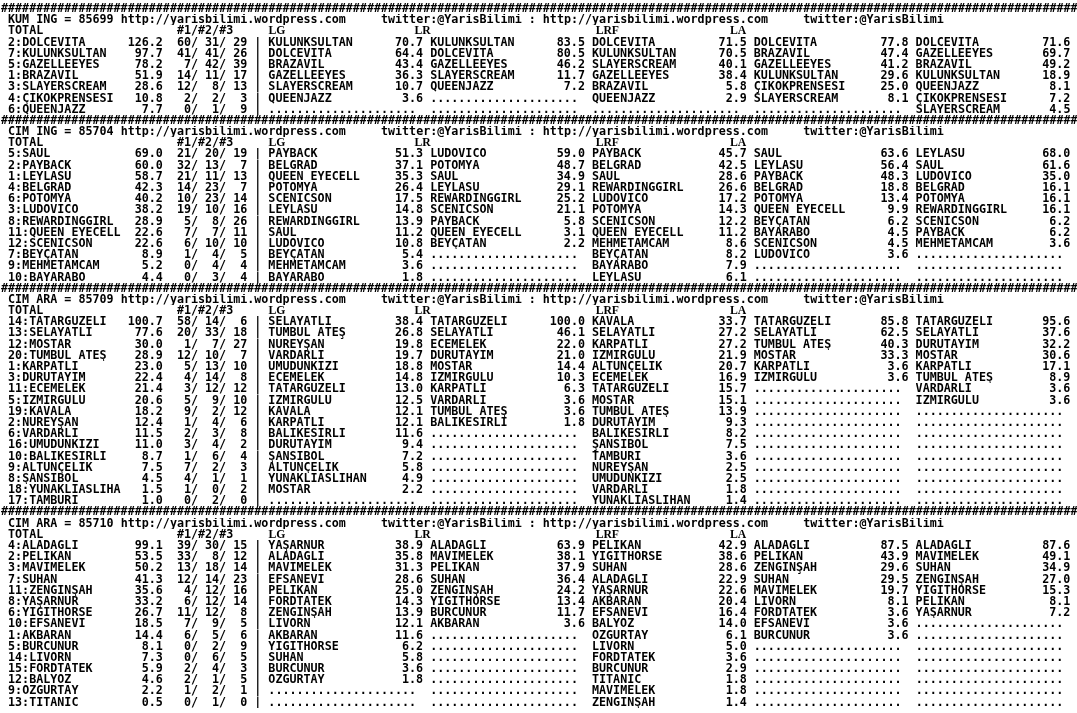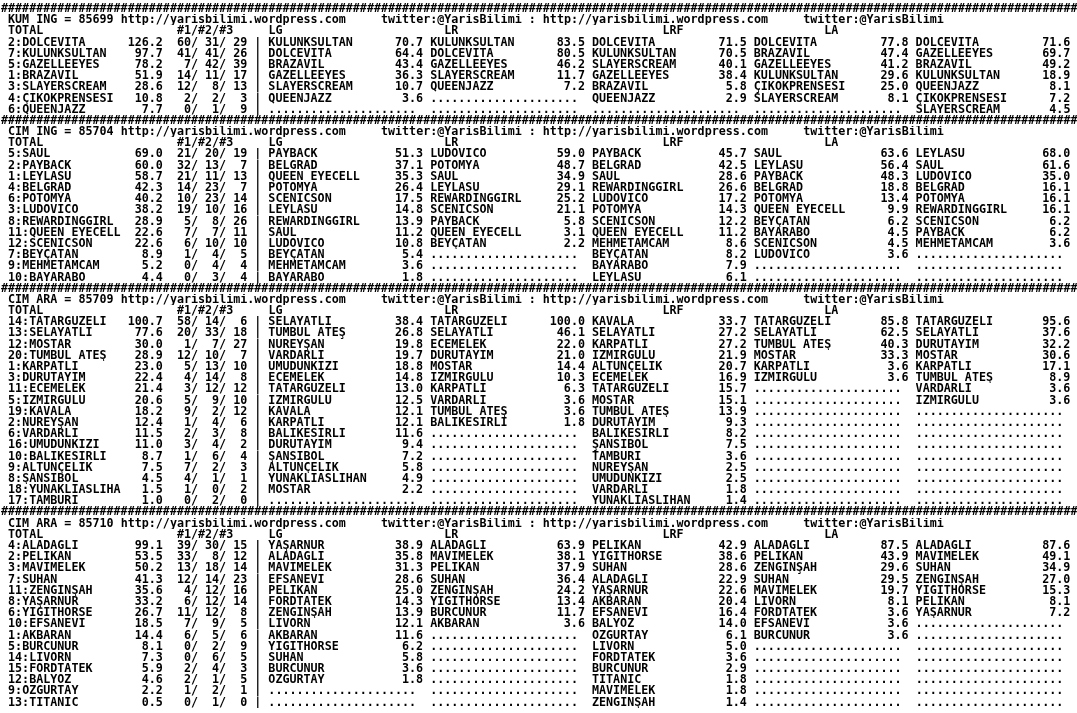--- a/index.html
+++ b/index.html
@@ -21,18 +21,18 @@
   .w-t1{width:2ch;flex:none;text-align:right;}
   .w-sl{width:1ch;flex:none;}
   .w-t2{width:3ch;flex:none;text-align:right;}
   .w-t3{width:3ch;flex:none;text-align:right;}
   .w-pipe{width:3ch;flex:none;text-align:center;}
   .w-gname{width:17ch;flex:none;overflow:hidden;}
   .w-gval{width:5ch;flex:none;text-align:right;}
   .w-group{width:23ch;flex:none;overflow:hidden;}
   .w-thdr{width:24ch;flex:none;}
   .w-trip{width:10ch;flex:none;}
-  .ghdr{box-sizing:border-box;}
+  .ghdr{box-sizing:border-box;font-family:Liberation Serif, serif;}
 </style>
 </head>
 <body>
 
 <div id="screen"><div><div class="line hashline"><span>#########################################################################################################################################################</span></div><div class="line"><span class="sp1"></span><span>KUM ING</span><span class="sp1"></span><span>=</span><span class="sp1"></span><span>85699</span><span class="sp1"></span><span>http://yarisbilimi.wordpress.com</span><span class="sp5"></span><span>twitter:@YarisBilimi</span><span class="sp1"></span><span>:</span><span class="sp1"></span><span>http://yarisbilimi.wordpress.com</span><span class="sp5"></span><span>twitter:@YarisBilimi</span></div><div class="line"><span class="w1"></span><span class="w-thdr">TOTAL</span><span class="w-trip">#1/#2/#3</span><span class="w-pipe"></span><span class="w-group ghdr" style="padding-left: 0ch; width: 23ch;">LG</span><span class="w-group ghdr" style="padding-left: 2ch; width: 21ch;">LR</span><span class="w-group ghdr" style="padding-left: 12ch; width: 11ch;">LD</span><span class="w-group ghdr" style="padding-left: 0ch; width: 23ch;">LRF</span><span class="w-group ghdr" style="padding-left: 0ch; width: 23ch;">LA</span></div><div class="line"><span class="w1"></span><span class="w-aname"><span>2</span><span>:</span><span>DOLCEVITA</span></span><span class="w-aval">126.2</span><span class="w2"></span><span class="w-t1">60</span><span class="w-sl">/</span><span class="w-t2">31</span><span class="w-sl">/</span><span class="w-t3">29</span><span class="w-pipe">|</span><span class="w-gname">KÜLÜNKSULTAN</span><span class="w-gval">70.7</span><span class="w1"></span><span class="w-gname">KÜLÜNKSULTAN</span><span class="w-gval">83.5</span><span class="w1"></span><span class="w-gname">DOLCEVITA</span><span class="w-gval">71.5</span><span class="w1"></span><span class="w-gname">DOLCEVITA</span><span class="w-gval">77.8</span><span class="w1"></span><span class="w-gname">DOLCEVITA</span><span class="w-gval">71.6</span><span class="w1"></span></div><div class="line"><span class="w1"></span><span class="w-aname"><span>7</span><span>:</span><span>KÜLÜNKSULTAN</span></span><span class="w-aval">97.7</span><span class="w2"></span><span class="w-t1">41</span><span class="w-sl">/</span><span class="w-t2">41</span><span class="w-sl">/</span><span class="w-t3">26</span><span class="w-pipe">|</span><span class="w-gname">DOLCEVITA</span><span class="w-gval">64.4</span><span class="w1"></span><span class="w-gname">DOLCEVITA</span><span class="w-gval">80.5</span><span class="w1"></span><span class="w-gname">KÜLÜNKSULTAN</span><span class="w-gval">70.5</span><span class="w1"></span><span class="w-gname">BRAZAVIL</span><span class="w-gval">47.4</span><span class="w1"></span><span class="w-gname">GAZELLEEYES</span><span class="w-gval">69.7</span><span class="w1"></span></div><div class="line"><span class="w1"></span><span class="w-aname"><span>5</span><span>:</span><span>GAZELLEEYES</span></span><span class="w-aval">78.2</span><span class="w2"></span><span class="w-t1">7</span><span class="w-sl">/</span><span class="w-t2">42</span><span class="w-sl">/</span><span class="w-t3">39</span><span class="w-pipe">|</span><span class="w-gname">BRAZAVIL</span><span class="w-gval">43.4</span><span class="w1"></span><span class="w-gname">GAZELLEEYES</span><span class="w-gval">46.2</span><span class="w1"></span><span class="w-gname">SLAYERSCREAM</span><span class="w-gval">40.1</span><span class="w1"></span><span class="w-gname">GAZELLEEYES</span><span class="w-gval">41.2</span><span class="w1"></span><span class="w-gname">BRAZAVIL</span><span class="w-gval">49.2</span><span class="w1"></span></div><div class="line"><span class="w1"></span><span class="w-aname"><span>1</span><span>:</span><span>BRAZAVIL</span></span><span class="w-aval">51.9</span><span class="w2"></span><span class="w-t1">14</span><span class="w-sl">/</span><span class="w-t2">11</span><span class="w-sl">/</span><span class="w-t3">17</span><span class="w-pipe">|</span><span class="w-gname">GAZELLEEYES</span><span class="w-gval">36.3</span><span class="w1"></span><span class="w-gname">SLAYERSCREAM</span><span class="w-gval">11.7</span><span class="w1"></span><span class="w-gname">GAZELLEEYES</span><span class="w-gval">38.4</span><span class="w1"></span><span class="w-gname">KÜLÜNKSULTAN</span><span class="w-gval">29.6</span><span class="w1"></span><span class="w-gname">KÜLÜNKSULTAN</span><span class="w-gval">18.9</span><span class="w1"></span></div><div class="line"><span class="w1"></span><span class="w-aname"><span>3</span><span>:</span><span>SLAYERSCREAM</span></span><span class="w-aval">28.6</span><span class="w2"></span><span class="w-t1">12</span><span class="w-sl">/</span><span class="w-t2">8</span><span class="w-sl">/</span><span class="w-t3">13</span><span class="w-pipe">|</span><span class="w-gname">SLAYERSCREAM</span><span class="w-gval">10.7</span><span class="w1"></span><span class="w-gname">QUEENJAZZ</span><span class="w-gval">7.2</span><span class="w1"></span><span class="w-gname">BRAZAVIL</span><span class="w-gval">5.8</span><span class="w1"></span><span class="w-gname">ÇİKOKPRENSESİ</span><span class="w-gval">25.0</span><span class="w1"></span><span class="w-gname">QUEENJAZZ</span><span class="w-gval">8.1</span><span class="w1"></span></div><div class="line"><span class="w1"></span><span class="w-aname"><span>4</span><span>:</span><span>ÇİKOKPRENSESİ</span></span><span class="w-aval">10.8</span><span class="w2"></span><span class="w-t1">2</span><span class="w-sl">/</span><span class="w-t2">2</span><span class="w-sl">/</span><span class="w-t3">3</span><span class="w-pipe">|</span><span class="w-gname">QUEENJAZZ</span><span class="w-gval">3.6</span><span class="w1"></span><span class="w-group">.....................  </span><span class="w-gname">QUEENJAZZ</span><span class="w-gval">2.9</span><span class="w1"></span><span class="w-gname">SLAYERSCREAM</span><span class="w-gval">8.1</span><span class="w1"></span><span class="w-gname">ÇİKOKPRENSESİ</span><span class="w-gval">7.2</span><span class="w1"></span></div><div class="line"><span class="w1"></span><span class="w-aname"><span>6</span><span>:</span><span>QUEENJAZZ</span></span><span class="w-aval">7.7</span><span class="w2"></span><span class="w-t1">0</span><span class="w-sl">/</span><span class="w-t2">1</span><span class="w-sl">/</span><span class="w-t3">9</span><span class="w-pipe">|</span><span class="w-group">.....................  </span><span class="w-group">.....................  </span><span class="w-group">.....................  </span><span class="w-group">.....................  </span><span class="w-gname">SLAYERSCREAM</span><span class="w-gval">4.5</span><span class="w1"></span></div></div><div><div class="line hashline"><span>#########################################################################################################################################################</span></div><div class="line"><span class="sp1"></span><span>CIM ING</span><span class="sp1"></span><span>=</span><span class="sp1"></span><span>85704</span><span class="sp1"></span><span>http://yarisbilimi.wordpress.com</span><span class="sp5"></span><span>twitter:@YarisBilimi</span><span class="sp1"></span><span>:</span><span class="sp1"></span><span>http://yarisbilimi.wordpress.com</span><span class="sp5"></span><span>twitter:@YarisBilimi</span></div><div class="line"><span class="w1"></span><span class="w-thdr">TOTAL</span><span class="w-trip">#1/#2/#3</span><span class="w-pipe"></span><span class="w-group ghdr" style="padding-left: 0ch; width: 23ch;">LG</span><span class="w-group ghdr" style="padding-left: 2ch; width: 21ch;">LR</span><span class="w-group ghdr" style="padding-left: 12ch; width: 11ch;">LD</span><span class="w-group ghdr" style="padding-left: 0ch; width: 23ch;">LRF</span><span class="w-group ghdr" style="padding-left: 0ch; width: 23ch;">LA</span></div><div class="line"><span class="w1"></span><span class="w-aname"><span>5</span><span>:</span><span>SAUL</span></span><span class="w-aval">69.0</span><span class="w2"></span><span class="w-t1">21</span><span class="w-sl">/</span><span class="w-t2">20</span><span class="w-sl">/</span><span class="w-t3">19</span><span class="w-pipe">|</span><span class="w-gname">PAYBACK</span><span class="w-gval">51.3</span><span class="w1"></span><span class="w-gname">LUDOVICO</span><span class="w-gval">59.0</span><span class="w1"></span><span class="w-gname">PAYBACK</span><span class="w-gval">45.7</span><span class="w1"></span><span class="w-gname">SAUL</span><span class="w-gval">63.6</span><span class="w1"></span><span class="w-gname">LEYLASU</span><span class="w-gval">68.0</span><span class="w1"></span></div><div class="line"><span class="w1"></span><span class="w-aname"><span>2</span><span>:</span><span>PAYBACK</span></span><span class="w-aval">60.0</span><span class="w2"></span><span class="w-t1">32</span><span class="w-sl">/</span><span class="w-t2">13</span><span class="w-sl">/</span><span class="w-t3">7</span><span class="w-pipe">|</span><span class="w-gname">BELGRAD</span><span class="w-gval">37.1</span><span class="w1"></span><span class="w-gname">POTOMYA</span><span class="w-gval">48.7</span><span class="w1"></span><span class="w-gname">BELGRAD</span><span class="w-gval">42.5</span><span class="w1"></span><span class="w-gname">LEYLASU</span><span class="w-gval">56.4</span><span class="w1"></span><span class="w-gname">SAUL</span><span class="w-gval">61.6</span><span class="w1"></span></div><div class="line"><span class="w1"></span><span class="w-aname"><span>1</span><span>:</span><span>LEYLASU</span></span><span class="w-aval">58.7</span><span class="w2"></span><span class="w-t1">21</span><span class="w-sl">/</span><span class="w-t2">11</span><span class="w-sl">/</span><span class="w-t3">13</span><span class="w-pipe">|</span><span class="w-gname">QUEEN EYECELL</span><span class="w-gval">35.3</span><span class="w1"></span><span class="w-gname">SAUL</span><span class="w-gval">34.9</span><span class="w1"></span><span class="w-gname">SAUL</span><span class="w-gval">28.6</span><span class="w1"></span><span class="w-gname">PAYBACK</span><span class="w-gval">48.3</span><span class="w1"></span><span class="w-gname">LUDOVICO</span><span class="w-gval">35.0</span><span class="w1"></span></div><div class="line"><span class="w1"></span><span class="w-aname"><span>4</span><span>:</span><span>BELGRAD</span></span><span class="w-aval">42.3</span><span class="w2"></span><span class="w-t1">14</span><span class="w-sl">/</span><span class="w-t2">23</span><span class="w-sl">/</span><span class="w-t3">7</span><span class="w-pipe">|</span><span class="w-gname">POTOMYA</span><span class="w-gval">26.4</span><span class="w1"></span><span class="w-gname">LEYLASU</span><span class="w-gval">29.1</span><span class="w1"></span><span class="w-gname">REWARDINGGIRL</span><span class="w-gval">26.6</span><span class="w1"></span><span class="w-gname">BELGRAD</span><span class="w-gval">18.8</span><span class="w1"></span><span class="w-gname">BELGRAD</span><span class="w-gval">16.1</span><span class="w1"></span></div><div class="line"><span class="w1"></span><span class="w-aname"><span>6</span><span>:</span><span>POTOMYA</span></span><span class="w-aval">40.2</span><span class="w2"></span><span class="w-t1">10</span><span class="w-sl">/</span><span class="w-t2">23</span><span class="w-sl">/</span><span class="w-t3">14</span><span class="w-pipe">|</span><span class="w-gname">SCENICSON</span><span class="w-gval">17.5</span><span class="w1"></span><span class="w-gname">REWARDINGGIRL</span><span class="w-gval">25.2</span><span class="w1"></span><span class="w-gname">LUDOVICO</span><span class="w-gval">17.2</span><span class="w1"></span><span class="w-gname">POTOMYA</span><span class="w-gval">13.4</span><span class="w1"></span><span class="w-gname">POTOMYA</span><span class="w-gval">16.1</span><span class="w1"></span></div><div class="line"><span class="w1"></span><span class="w-aname"><span>3</span><span>:</span><span>LUDOVICO</span></span><span class="w-aval">38.2</span><span class="w2"></span><span class="w-t1">19</span><span class="w-sl">/</span><span class="w-t2">10</span><span class="w-sl">/</span><span class="w-t3">16</span><span class="w-pipe">|</span><span class="w-gname">LEYLASU</span><span class="w-gval">14.8</span><span class="w1"></span><span class="w-gname">SCENICSON</span><span class="w-gval">21.1</span><span class="w1"></span><span class="w-gname">POTOMYA</span><span class="w-gval">14.3</span><span class="w1"></span><span class="w-gname">QUEEN EYECELL</span><span class="w-gval">9.9</span><span class="w1"></span><span class="w-gname">REWARDINGGIRL</span><span class="w-gval">16.1</span><span class="w1"></span></div><div class="line"><span class="w1"></span><span class="w-aname"><span>8</span><span>:</span><span>REWARDINGGIRL</span></span><span class="w-aval">28.9</span><span class="w2"></span><span class="w-t1">5</span><span class="w-sl">/</span><span class="w-t2">8</span><span class="w-sl">/</span><span class="w-t3">26</span><span class="w-pipe">|</span><span class="w-gname">REWARDINGGIRL</span><span class="w-gval">13.9</span><span class="w1"></span><span class="w-gname">PAYBACK</span><span class="w-gval">5.8</span><span class="w1"></span><span class="w-gname">SCENICSON</span><span class="w-gval">12.2</span><span class="w1"></span><span class="w-gname">BEYÇATAN</span><span class="w-gval">6.2</span><span class="w1"></span><span class="w-gname">SCENICSON</span><span class="w-gval">6.2</span><span class="w1"></span></div><div class="line"><span class="w1"></span><span class="w-aname"><span>11</span><span>:</span><span>QUEEN EYECELL</span></span><span class="w-aval">22.6</span><span class="w2"></span><span class="w-t1">7</span><span class="w-sl">/</span><span class="w-t2">7</span><span class="w-sl">/</span><span class="w-t3">11</span><span class="w-pipe">|</span><span class="w-gname">SAUL</span><span class="w-gval">11.2</span><span class="w1"></span><span class="w-gname">QUEEN EYECELL</span><span class="w-gval">3.1</span><span class="w1"></span><span class="w-gname">QUEEN EYECELL</span><span class="w-gval">11.2</span><span class="w1"></span><span class="w-gname">BAYARABO</span><span class="w-gval">4.5</span><span class="w1"></span><span class="w-gname">PAYBACK</span><span class="w-gval">6.2</span><span class="w1"></span></div><div class="line"><span class="w1"></span><span class="w-aname"><span>12</span><span>:</span><span>SCENICSON</span></span><span class="w-aval">22.6</span><span class="w2"></span><span class="w-t1">6</span><span class="w-sl">/</span><span class="w-t2">10</span><span class="w-sl">/</span><span class="w-t3">10</span><span class="w-pipe">|</span><span class="w-gname">LUDOVICO</span><span class="w-gval">10.8</span><span class="w1"></span><span class="w-gname">BEYÇATAN</span><span class="w-gval">2.2</span><span class="w1"></span><span class="w-gname">MEHMETAMCAM</span><span class="w-gval">8.6</span><span class="w1"></span><span class="w-gname">SCENICSON</span><span class="w-gval">4.5</span><span class="w1"></span><span class="w-gname">MEHMETAMCAM</span><span class="w-gval">3.6</span><span class="w1"></span></div><div class="line"><span class="w1"></span><span class="w-aname"><span>7</span><span>:</span><span>BEYÇATAN</span></span><span class="w-aval">8.9</span><span class="w2"></span><span class="w-t1">1</span><span class="w-sl">/</span><span class="w-t2">4</span><span class="w-sl">/</span><span class="w-t3">5</span><span class="w-pipe">|</span><span class="w-gname">BEYÇATAN</span><span class="w-gval">5.4</span><span class="w1"></span><span class="w-group">.....................  </span><span class="w-gname">BEYÇATAN</span><span class="w-gval">8.2</span><span class="w1"></span><span class="w-gname">LUDOVICO</span><span class="w-gval">3.6</span><span class="w1"></span><span class="w-group">.....................  </span></div><div class="line"><span class="w1"></span><span class="w-aname"><span>9</span><span>:</span><span>MEHMETAMCAM</span></span><span class="w-aval">5.2</span><span class="w2"></span><span class="w-t1">0</span><span class="w-sl">/</span><span class="w-t2">4</span><span class="w-sl">/</span><span class="w-t3">4</span><span class="w-pipe">|</span><span class="w-gname">MEHMETAMCAM</span><span class="w-gval">3.6</span><span class="w1"></span><span class="w-group">.....................  </span><span class="w-gname">BAYARABO</span><span class="w-gval">7.9</span><span class="w1"></span><span class="w-group">.....................  </span><span class="w-group">.....................  </span></div><div class="line"><span class="w1"></span><span class="w-aname"><span>10</span><span>:</span><span>BAYARABO</span></span><span class="w-aval">4.4</span><span class="w2"></span><span class="w-t1">0</span><span class="w-sl">/</span><span class="w-t2">3</span><span class="w-sl">/</span><span class="w-t3">4</span><span class="w-pipe">|</span><span class="w-gname">BAYARABO</span><span class="w-gval">1.8</span><span class="w1"></span><span class="w-group">.....................  </span><span class="w-gname">LEYLASU</span><span class="w-gval">6.1</span><span class="w1"></span><span class="w-group">.....................  </span><span class="w-group">.....................  </span></div></div><div><div class="line hashline"><span>#########################################################################################################################################################</span></div><div class="line"><span class="sp1"></span><span>CIM ARA</span><span class="sp1"></span><span>=</span><span class="sp1"></span><span>85709</span><span class="sp1"></span><span>http://yarisbilimi.wordpress.com</span><span class="sp5"></span><span>twitter:@YarisBilimi</span><span class="sp1"></span><span>:</span><span class="sp1"></span><span>http://yarisbilimi.wordpress.com</span><span class="sp5"></span><span>twitter:@YarisBilimi</span></div><div class="line"><span class="w1"></span><span class="w-thdr">TOTAL</span><span class="w-trip">#1/#2/#3</span><span class="w-pipe"></span><span class="w-group ghdr" style="padding-left: 0ch; width: 23ch;">LG</span><span class="w-group ghdr" style="padding-left: 2ch; width: 21ch;">LR</span><span class="w-group ghdr" style="padding-left: 12ch; width: 11ch;">LD</span><span class="w-group ghdr" style="padding-left: 0ch; width: 23ch;">LRF</span><span class="w-group ghdr" style="padding-left: 0ch; width: 23ch;">LA</span></div><div class="line"><span class="w1"></span><span class="w-aname"><span>14</span><span>:</span><span>TATARGÜZELİ</span></span><span class="w-aval">100.7</span><span class="w2"></span><span class="w-t1">58</span><span class="w-sl">/</span><span class="w-t2">14</span><span class="w-sl">/</span><span class="w-t3">6</span><span class="w-pipe">|</span><span class="w-gname">SELAYATLI</span><span class="w-gval">38.4</span><span class="w1"></span><span class="w-gname">TATARGÜZELİ</span><span class="w-gval">100.0</span><span class="w1"></span><span class="w-gname">KAVALA</span><span class="w-gval">33.7</span><span class="w1"></span><span class="w-gname">TATARGÜZELİ</span><span class="w-gval">85.8</span><span class="w1"></span><span class="w-gname">TATARGÜZELİ</span><span class="w-gval">95.6</span><span class="w1"></span></div><div class="line"><span class="w1"></span><span class="w-aname"><span>13</span><span>:</span><span>SELAYATLI</span></span><span class="w-aval">77.6</span><span class="w2"></span><span class="w-t1">20</span><span class="w-sl">/</span><span class="w-t2">33</span><span class="w-sl">/</span><span class="w-t3">18</span><span class="w-pipe">|</span><span class="w-gname">TUMBUL ATEŞ</span><span class="w-gval">26.8</span><span class="w1"></span><span class="w-gname">SELAYATLI</span><span class="w-gval">46.1</span><span class="w1"></span><span class="w-gname">SELAYATLI</span><span class="w-gval">27.2</span><span class="w1"></span><span class="w-gname">SELAYATLI</span><span class="w-gval">62.5</span><span class="w1"></span><span class="w-gname">SELAYATLI</span><span class="w-gval">37.6</span><span class="w1"></span></div><div class="line"><span class="w1"></span><span class="w-aname"><span>12</span><span>:</span><span>MOSTAR</span></span><span class="w-aval">30.0</span><span class="w2"></span><span class="w-t1">1</span><span class="w-sl">/</span><span class="w-t2">7</span><span class="w-sl">/</span><span class="w-t3">27</span><span class="w-pipe">|</span><span class="w-gname">NUREYŞAN</span><span class="w-gval">19.8</span><span class="w1"></span><span class="w-gname">ECEMELEK</span><span class="w-gval">22.0</span><span class="w1"></span><span class="w-gname">KARPATLI</span><span class="w-gval">27.2</span><span class="w1"></span><span class="w-gname">TUMBUL ATEŞ</span><span class="w-gval">40.3</span><span class="w1"></span><span class="w-gname">DURUTAYIM</span><span class="w-gval">32.2</span><span class="w1"></span></div><div class="line"><span class="w1"></span><span class="w-aname"><span>20</span><span>:</span><span>TUMBUL ATEŞ</span></span><span class="w-aval">28.9</span><span class="w2"></span><span class="w-t1">12</span><span class="w-sl">/</span><span class="w-t2">10</span><span class="w-sl">/</span><span class="w-t3">7</span><span class="w-pipe">|</span><span class="w-gname">VARDARLI</span><span class="w-gval">19.7</span><span class="w1"></span><span class="w-gname">DURUTAYIM</span><span class="w-gval">21.0</span><span class="w1"></span><span class="w-gname">İZMİRGÜLÜ</span><span class="w-gval">21.9</span><span class="w1"></span><span class="w-gname">MOSTAR</span><span class="w-gval">33.3</span><span class="w1"></span><span class="w-gname">MOSTAR</span><span class="w-gval">30.6</span><span class="w1"></span></div><div class="line"><span class="w1"></span><span class="w-aname"><span>1</span><span>:</span><span>KARPATLI</span></span><span class="w-aval">23.0</span><span class="w2"></span><span class="w-t1">5</span><span class="w-sl">/</span><span class="w-t2">13</span><span class="w-sl">/</span><span class="w-t3">10</span><span class="w-pipe">|</span><span class="w-gname">UMUDUNKIZI</span><span class="w-gval">18.8</span><span class="w1"></span><span class="w-gname">MOSTAR</span><span class="w-gval">14.4</span><span class="w1"></span><span class="w-gname">ALTUNÇELİK</span><span class="w-gval">20.7</span><span class="w1"></span><span class="w-gname">KARPATLI</span><span class="w-gval">3.6</span><span class="w1"></span><span class="w-gname">KARPATLI</span><span class="w-gval">17.1</span><span class="w1"></span></div><div class="line"><span class="w1"></span><span class="w-aname"><span>3</span><span>:</span><span>DURUTAYIM</span></span><span class="w-aval">22.4</span><span class="w2"></span><span class="w-t1">4</span><span class="w-sl">/</span><span class="w-t2">14</span><span class="w-sl">/</span><span class="w-t3">8</span><span class="w-pipe">|</span><span class="w-gname">ECEMELEK</span><span class="w-gval">14.8</span><span class="w1"></span><span class="w-gname">İZMİRGÜLÜ</span><span class="w-gval">10.3</span><span class="w1"></span><span class="w-gname">ECEMELEK</span><span class="w-gval">16.9</span><span class="w1"></span><span class="w-gname">İZMİRGÜLÜ</span><span class="w-gval">3.6</span><span class="w1"></span><span class="w-gname">TUMBUL ATEŞ</span><span class="w-gval">8.9</span><span class="w1"></span></div><div class="line"><span class="w1"></span><span class="w-aname"><span>11</span><span>:</span><span>ECEMELEK</span></span><span class="w-aval">21.4</span><span class="w2"></span><span class="w-t1">3</span><span class="w-sl">/</span><span class="w-t2">12</span><span class="w-sl">/</span><span class="w-t3">12</span><span class="w-pipe">|</span><span class="w-gname">TATARGÜZELİ</span><span class="w-gval">13.0</span><span class="w1"></span><span class="w-gname">KARPATLI</span><span class="w-gval">6.3</span><span class="w1"></span><span class="w-gname">TATARGÜZELİ</span><span class="w-gval">15.7</span><span class="w1"></span><span class="w-group">.....................  </span><span class="w-gname">VARDARLI</span><span class="w-gval">3.6</span><span class="w1"></span></div><div class="line"><span class="w1"></span><span class="w-aname"><span>5</span><span>:</span><span>İZMİRGÜLÜ</span></span><span class="w-aval">20.6</span><span class="w2"></span><span class="w-t1">5</span><span class="w-sl">/</span><span class="w-t2">9</span><span class="w-sl">/</span><span class="w-t3">10</span><span class="w-pipe">|</span><span class="w-gname">İZMİRGÜLÜ</span><span class="w-gval">12.5</span><span class="w1"></span><span class="w-gname">VARDARLI</span><span class="w-gval">3.6</span><span class="w1"></span><span class="w-gname">MOSTAR</span><span class="w-gval">15.1</span><span class="w1"></span><span class="w-group">.....................  </span><span class="w-gname">İZMİRGÜLÜ</span><span class="w-gval">3.6</span><span class="w1"></span></div><div class="line"><span class="w1"></span><span class="w-aname"><span>19</span><span>:</span><span>KAVALA</span></span><span class="w-aval">18.2</span><span class="w2"></span><span class="w-t1">9</span><span class="w-sl">/</span><span class="w-t2">2</span><span class="w-sl">/</span><span class="w-t3">12</span><span class="w-pipe">|</span><span class="w-gname">KAVALA</span><span class="w-gval">12.1</span><span class="w1"></span><span class="w-gname">TUMBUL ATEŞ</span><span class="w-gval">3.6</span><span class="w1"></span><span class="w-gname">TUMBUL ATEŞ</span><span class="w-gval">13.9</span><span class="w1"></span><span class="w-group">.....................  </span><span class="w-group">.....................  </span></div><div class="line"><span class="w1"></span><span class="w-aname"><span>2</span><span>:</span><span>NUREYŞAN</span></span><span class="w-aval">12.4</span><span class="w2"></span><span class="w-t1">1</span><span class="w-sl">/</span><span class="w-t2">4</span><span class="w-sl">/</span><span class="w-t3">6</span><span class="w-pipe">|</span><span class="w-gname">KARPATLI</span><span class="w-gval">12.1</span><span class="w1"></span><span class="w-gname">BALIKESİRLİ</span><span class="w-gval">1.8</span><span class="w1"></span><span class="w-gname">DURUTAYIM</span><span class="w-gval">9.3</span><span class="w1"></span><span class="w-group">.....................  </span><span class="w-group">.....................  </span></div><div class="line"><span class="w1"></span><span class="w-aname"><span>6</span><span>:</span><span>VARDARLI</span></span><span class="w-aval">11.5</span><span class="w2"></span><span class="w-t1">2</span><span class="w-sl">/</span><span class="w-t2">3</span><span class="w-sl">/</span><span class="w-t3">8</span><span class="w-pipe">|</span><span class="w-gname">BALIKESİRLİ</span><span class="w-gval">11.6</span><span class="w1"></span><span class="w-group">.....................  </span><span class="w-gname">BALIKESİRLİ</span><span class="w-gval">8.2</span><span class="w1"></span><span class="w-group">.....................  </span><span class="w-group">.....................  </span></div><div class="line"><span class="w1"></span><span class="w-aname"><span>16</span><span>:</span><span>UMUDUNKIZI</span></span><span class="w-aval">11.0</span><span class="w2"></span><span class="w-t1">3</span><span class="w-sl">/</span><span class="w-t2">4</span><span class="w-sl">/</span><span class="w-t3">2</span><span class="w-pipe">|</span><span class="w-gname">DURUTAYIM</span><span class="w-gval">9.4</span><span class="w1"></span><span class="w-group">.....................  </span><span class="w-gname">ŞANSIBOL</span><span class="w-gval">7.5</span><span class="w1"></span><span class="w-group">.....................  </span><span class="w-group">.....................  </span></div><div class="line"><span class="w1"></span><span class="w-aname"><span>10</span><span>:</span><span>BALIKESİRLİ</span></span><span class="w-aval">8.7</span><span class="w2"></span><span class="w-t1">1</span><span class="w-sl">/</span><span class="w-t2">6</span><span class="w-sl">/</span><span class="w-t3">4</span><span class="w-pipe">|</span><span class="w-gname">ŞANSIBOL</span><span class="w-gval">7.2</span><span class="w1"></span><span class="w-group">.....................  </span><span class="w-gname">TAMBURİ</span><span class="w-gval">3.6</span><span class="w1"></span><span class="w-group">.....................  </span><span class="w-group">.....................  </span></div><div class="line"><span class="w1"></span><span class="w-aname"><span>9</span><span>:</span><span>ALTUNÇELİK</span></span><span class="w-aval">7.5</span><span class="w2"></span><span class="w-t1">7</span><span class="w-sl">/</span><span class="w-t2">2</span><span class="w-sl">/</span><span class="w-t3">3</span><span class="w-pipe">|</span><span class="w-gname">ALTUNÇELİK</span><span class="w-gval">5.8</span><span class="w1"></span><span class="w-group">.....................  </span><span class="w-gname">NUREYŞAN</span><span class="w-gval">2.5</span><span class="w1"></span><span class="w-group">.....................  </span><span class="w-group">.....................  </span></div><div class="line"><span class="w1"></span><span class="w-aname"><span>8</span><span>:</span><span>ŞANSIBOL</span></span><span class="w-aval">4.5</span><span class="w2"></span><span class="w-t1">4</span><span class="w-sl">/</span><span class="w-t2">1</span><span class="w-sl">/</span><span class="w-t3">1</span><span class="w-pipe">|</span><span class="w-gname">YUNAKLIASLIHAN</span><span class="w-gval">4.9</span><span class="w1"></span><span class="w-group">.....................  </span><span class="w-gname">UMUDUNKIZI</span><span class="w-gval">2.5</span><span class="w1"></span><span class="w-group">.....................  </span><span class="w-group">.....................  </span></div><div class="line"><span class="w1"></span><span class="w-aname"><span>18</span><span>:</span><span>YUNAKLIASLIHA</span></span><span class="w-aval">1.5</span><span class="w2"></span><span class="w-t1">1</span><span class="w-sl">/</span><span class="w-t2">0</span><span class="w-sl">/</span><span class="w-t3">2</span><span class="w-pipe">|</span><span class="w-gname">MOSTAR</span><span class="w-gval">2.2</span><span class="w1"></span><span class="w-group">.....................  </span><span class="w-gname">VARDARLI</span><span class="w-gval">1.8</span><span class="w1"></span><span class="w-group">.....................  </span><span class="w-group">.....................  </span></div><div class="line"><span class="w1"></span><span class="w-aname"><span>17</span><span>:</span><span>TAMBURİ</span></span><span class="w-aval">1.0</span><span class="w2"></span><span class="w-t1">0</span><span class="w-sl">/</span><span class="w-t2">2</span><span class="w-sl">/</span><span class="w-t3">0</span><span class="w-pipe">|</span><span class="w-group">.....................  </span><span class="w-group">.....................  </span><span class="w-gname">YUNAKLIASLIHAN</span><span class="w-gval">1.4</span><span class="w1"></span><span class="w-group">.....................  </span><span class="w-group">.....................  </span></div></div><div><div class="line hashline"><span>#########################################################################################################################################################</span></div><div class="line"><span class="sp1"></span><span>CIM ARA</span><span class="sp1"></span><span>=</span><span class="sp1"></span><span>85710</span><span class="sp1"></span><span>http://yarisbilimi.wordpress.com</span><span class="sp5"></span><span>twitter:@YarisBilimi</span><span class="sp1"></span><span>:</span><span class="sp1"></span><span>http://yarisbilimi.wordpress.com</span><span class="sp5"></span><span>twitter:@YarisBilimi</span></div><div class="line"><span class="w1"></span><span class="w-thdr">TOTAL</span><span class="w-trip">#1/#2/#3</span><span class="w-pipe"></span><span class="w-group ghdr" style="padding-left: 0ch; width: 23ch;">LG</span><span class="w-group ghdr" style="padding-left: 2ch; width: 21ch;">LR</span><span class="w-group ghdr" style="padding-left: 12ch; width: 11ch;">LD</span><span class="w-group ghdr" style="padding-left: 0ch; width: 23ch;">LRF</span><span class="w-group ghdr" style="padding-left: 0ch; width: 23ch;">LA</span></div><div class="line"><span class="w1"></span><span class="w-aname"><span>4</span><span>:</span><span>ALADAĞLI</span></span><span class="w-aval">99.1</span><span class="w2"></span><span class="w-t1">39</span><span class="w-sl">/</span><span class="w-t2">30</span><span class="w-sl">/</span><span class="w-t3">15</span><span class="w-pipe">|</span><span class="w-gname">YAŞARNUR</span><span class="w-gval">38.9</span><span class="w1"></span><span class="w-gname">ALADAĞLI</span><span class="w-gval">63.9</span><span class="w1"></span><span class="w-gname">PELİKAN</span><span class="w-gval">42.9</span><span class="w1"></span><span class="w-gname">ALADAĞLI</span><span class="w-gval">87.5</span><span class="w1"></span><span class="w-gname">ALADAĞLI</span><span class="w-gval">87.6</span><span class="w1"></span></div><div class="line"><span class="w1"></span><span class="w-aname"><span>2</span><span>:</span><span>PELİKAN</span></span><span class="w-aval">53.5</span><span class="w2"></span><span class="w-t1">33</span><span class="w-sl">/</span><span class="w-t2">8</span><span class="w-sl">/</span><span class="w-t3">12</span><span class="w-pipe">|</span><span class="w-gname">ALADAĞLI</span><span class="w-gval">35.8</span><span class="w1"></span><span class="w-gname">MAVİMELEK</span><span class="w-gval">38.1</span><span class="w1"></span><span class="w-gname">YİĞİTHORSE</span><span class="w-gval">38.6</span><span class="w1"></span><span class="w-gname">PELİKAN</span><span class="w-gval">43.9</span><span class="w1"></span><span class="w-gname">MAVİMELEK</span><span class="w-gval">49.1</span><span class="w1"></span></div><div class="line"><span class="w1"></span><span class="w-aname"><span>3</span><span>:</span><span>MAVİMELEK</span></span><span class="w-aval">50.2</span><span class="w2"></span><span class="w-t1">13</span><span class="w-sl">/</span><span class="w-t2">18</span><span class="w-sl">/</span><span class="w-t3">14</span><span class="w-pipe">|</span><span class="w-gname">MAVİMELEK</span><span class="w-gval">31.3</span><span class="w1"></span><span class="w-gname">PELİKAN</span><span class="w-gval">37.9</span><span class="w1"></span><span class="w-gname">SÜHAN</span><span class="w-gval">28.6</span><span class="w1"></span><span class="w-gname">ZENGİNŞAH</span><span class="w-gval">29.6</span><span class="w1"></span><span class="w-gname">SÜHAN</span><span class="w-gval">34.9</span><span class="w1"></span></div><div class="line"><span class="w1"></span><span class="w-aname"><span>7</span><span>:</span><span>SÜHAN</span></span><span class="w-aval">41.3</span><span class="w2"></span><span class="w-t1">12</span><span class="w-sl">/</span><span class="w-t2">14</span><span class="w-sl">/</span><span class="w-t3">23</span><span class="w-pipe">|</span><span class="w-gname">EFSANEVİ</span><span class="w-gval">28.6</span><span class="w1"></span><span class="w-gname">SÜHAN</span><span class="w-gval">36.4</span><span class="w1"></span><span class="w-gname">ALADAĞLI</span><span class="w-gval">22.9</span><span class="w1"></span><span class="w-gname">SÜHAN</span><span class="w-gval">29.5</span><span class="w1"></span><span class="w-gname">ZENGİNŞAH</span><span class="w-gval">27.0</span><span class="w1"></span></div><div class="line"><span class="w1"></span><span class="w-aname"><span>11</span><span>:</span><span>ZENGİNŞAH</span></span><span class="w-aval">35.6</span><span class="w2"></span><span class="w-t1">4</span><span class="w-sl">/</span><span class="w-t2">12</span><span class="w-sl">/</span><span class="w-t3">16</span><span class="w-pipe">|</span><span class="w-gname">PELİKAN</span><span class="w-gval">25.0</span><span class="w1"></span><span class="w-gname">ZENGİNŞAH</span><span class="w-gval">24.2</span><span class="w1"></span><span class="w-gname">YAŞARNUR</span><span class="w-gval">22.6</span><span class="w1"></span><span class="w-gname">MAVİMELEK</span><span class="w-gval">19.7</span><span class="w1"></span><span class="w-gname">YİĞİTHORSE</span><span class="w-gval">15.3</span><span class="w1"></span></div><div class="line"><span class="w1"></span><span class="w-aname"><span>8</span><span>:</span><span>YAŞARNUR</span></span><span class="w-aval">33.2</span><span class="w2"></span><span class="w-t1">6</span><span class="w-sl">/</span><span class="w-t2">12</span><span class="w-sl">/</span><span class="w-t3">14</span><span class="w-pipe">|</span><span class="w-gname">FORDTATEK</span><span class="w-gval">14.3</span><span class="w1"></span><span class="w-gname">YİĞİTHORSE</span><span class="w-gval">13.4</span><span class="w1"></span><span class="w-gname">AKBARAN</span><span class="w-gval">20.4</span><span class="w1"></span><span class="w-gname">LİVORN</span><span class="w-gval">8.1</span><span class="w1"></span><span class="w-gname">PELİKAN</span><span class="w-gval">8.1</span><span class="w1"></span></div><div class="line"><span class="w1"></span><span class="w-aname"><span>6</span><span>:</span><span>YİĞİTHORSE</span></span><span class="w-aval">26.7</span><span class="w2"></span><span class="w-t1">11</span><span class="w-sl">/</span><span class="w-t2">12</span><span class="w-sl">/</span><span class="w-t3">8</span><span class="w-pipe">|</span><span class="w-gname">ZENGİNŞAH</span><span class="w-gval">13.9</span><span class="w1"></span><span class="w-gname">BURCUNUR</span><span class="w-gval">11.7</span><span class="w1"></span><span class="w-gname">EFSANEVİ</span><span class="w-gval">16.4</span><span class="w1"></span><span class="w-gname">FORDTATEK</span><span class="w-gval">3.6</span><span class="w1"></span><span class="w-gname">YAŞARNUR</span><span class="w-gval">7.2</span><span class="w1"></span></div><div class="line"><span class="w1"></span><span class="w-aname"><span>10</span><span>:</span><span>EFSANEVİ</span></span><span class="w-aval">18.5</span><span class="w2"></span><span class="w-t1">7</span><span class="w-sl">/</span><span class="w-t2">9</span><span class="w-sl">/</span><span class="w-t3">5</span><span class="w-pipe">|</span><span class="w-gname">LİVORN</span><span class="w-gval">12.1</span><span class="w1"></span><span class="w-gname">AKBARAN</span><span class="w-gval">3.6</span><span class="w1"></span><span class="w-gname">BALYOZ</span><span class="w-gval">14.0</span><span class="w1"></span><span class="w-gname">EFSANEVİ</span><span class="w-gval">3.6</span><span class="w1"></span><span class="w-group">.....................  </span></div><div class="line"><span class="w1"></span><span class="w-aname"><span>1</span><span>:</span><span>AKBARAN</span></span><span class="w-aval">14.4</span><span class="w2"></span><span class="w-t1">6</span><span class="w-sl">/</span><span class="w-t2">5</span><span class="w-sl">/</span><span class="w-t3">6</span><span class="w-pipe">|</span><span class="w-gname">AKBARAN</span><span class="w-gval">11.6</span><span class="w1"></span><span class="w-group">.....................  </span><span class="w-gname">ÖZGÜRTAY</span><span class="w-gval">6.1</span><span class="w1"></span><span class="w-gname">BURCUNUR</span><span class="w-gval">3.6</span><span class="w1"></span><span class="w-group">.....................  </span></div><div class="line"><span class="w1"></span><span class="w-aname"><span>5</span><span>:</span><span>BURCUNUR</span></span><span class="w-aval">8.1</span><span class="w2"></span><span class="w-t1">0</span><span class="w-sl">/</span><span class="w-t2">2</span><span class="w-sl">/</span><span class="w-t3">9</span><span class="w-pipe">|</span><span class="w-gname">YİĞİTHORSE</span><span class="w-gval">6.2</span><span class="w1"></span><span class="w-group">.....................  </span><span class="w-gname">LİVORN</span><span class="w-gval">5.0</span><span class="w1"></span><span class="w-group">.....................  </span><span class="w-group">.....................  </span></div><div class="line"><span class="w1"></span><span class="w-aname"><span>14</span><span>:</span><span>LİVORN</span></span><span class="w-aval">7.3</span><span class="w2"></span><span class="w-t1">0</span><span class="w-sl">/</span><span class="w-t2">6</span><span class="w-sl">/</span><span class="w-t3">5</span><span class="w-pipe">|</span><span class="w-gname">SÜHAN</span><span class="w-gval">5.8</span><span class="w1"></span><span class="w-group">.....................  </span><span class="w-gname">FORDTATEK</span><span class="w-gval">3.6</span><span class="w1"></span><span class="w-group">.....................  </span><span class="w-group">.....................  </span></div><div class="line"><span class="w1"></span><span class="w-aname"><span>15</span><span>:</span><span>FORDTATEK</span></span><span class="w-aval">5.9</span><span class="w2"></span><span class="w-t1">2</span><span class="w-sl">/</span><span class="w-t2">4</span><span class="w-sl">/</span><span class="w-t3">3</span><span class="w-pipe">|</span><span class="w-gname">BURCUNUR</span><span class="w-gval">3.6</span><span class="w1"></span><span class="w-group">.....................  </span><span class="w-gname">BURCUNUR</span><span class="w-gval">2.9</span><span class="w1"></span><span class="w-group">.....................  </span><span class="w-group">.....................  </span></div><div class="line"><span class="w1"></span><span class="w-aname"><span>12</span><span>:</span><span>BALYOZ</span></span><span class="w-aval">4.6</span><span class="w2"></span><span class="w-t1">2</span><span class="w-sl">/</span><span class="w-t2">1</span><span class="w-sl">/</span><span class="w-t3">5</span><span class="w-pipe">|</span><span class="w-gname">ÖZGÜRTAY</span><span class="w-gval">1.8</span><span class="w1"></span><span class="w-group">.....................  </span><span class="w-gname">TITANIC</span><span class="w-gval">1.8</span><span class="w1"></span><span class="w-group">.....................  </span><span class="w-group">.....................  </span></div><div class="line"><span class="w1"></span><span class="w-aname"><span>9</span><span>:</span><span>ÖZGÜRTAY</span></span><span class="w-aval">2.2</span><span class="w2"></span><span class="w-t1">1</span><span class="w-sl">/</span><span class="w-t2">2</span><span class="w-sl">/</span><span class="w-t3">1</span><span class="w-pipe">|</span><span class="w-group">.....................  </span><span class="w-group">.....................  </span><span class="w-gname">MAVİMELEK</span><span class="w-gval">1.8</span><span class="w1"></span><span class="w-group">.....................  </span><span class="w-group">.....................  </span></div><div class="line"><span class="w1"></span><span class="w-aname"><span>13</span><span>:</span><span>TITANIC</span></span><span class="w-aval">0.5</span><span class="w2"></span><span class="w-t1">0</span><span class="w-sl">/</span><span class="w-t2">1</span><span class="w-sl">/</span><span class="w-t3">0</span><span class="w-pipe">|</span><span class="w-group">.....................  </span><span class="w-group">.....................  </span><span class="w-gname">ZENGİNŞAH</span><span class="w-gval">1.4</span><span class="w1"></span><span class="w-group">.....................  </span><span class="w-group">.....................  </span></div></div></div>
 
 </body></html>

